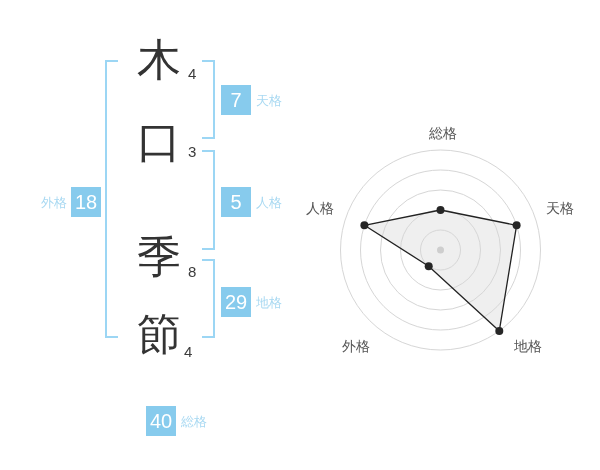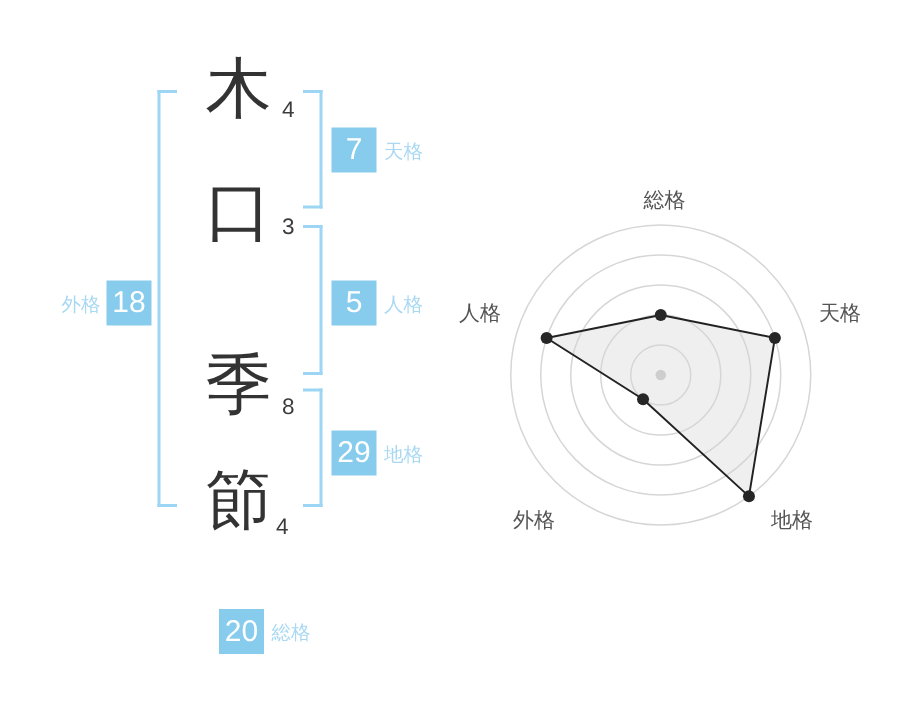--- a/index.html
+++ b/index.html
@@ -65,21 +65,21 @@
 
   <div class="badge" style="left:221px;top:187px">5</div>
   <div class="badge-label" style="left:256px;top:195px">人格</div>
 
   <div class="badge" style="left:71px;top:187px">18</div>
   <div class="badge-label" style="left:37px;top:195px;width:30px;text-align:right">外格</div>
 
   <div class="badge" style="left:221px;top:287px">29</div>
   <div class="badge-label" style="left:256px;top:295px">地格</div>
 
-  <div class="badge" style="left:146px;top:406px">20</div>
+  <div class="badge" style="left:146px;top:406px">40</div>
   <div class="badge-label" style="left:181px;top:414px">総格</div>
 
   <div id="radar-wrap">
     <svg id="radar-svg" width="290" height="280" viewBox="0 0 290 280">
       <g id="radar-rings">
           <circle cx="140.5" cy="140" r="20"></circle>
           <circle cx="140.5" cy="140" r="40"></circle>
           <circle cx="140.5" cy="140" r="60"></circle>
           <circle cx="140.5" cy="140" r="80"></circle>
           <circle cx="140.5" cy="140" r="100"></circle>

